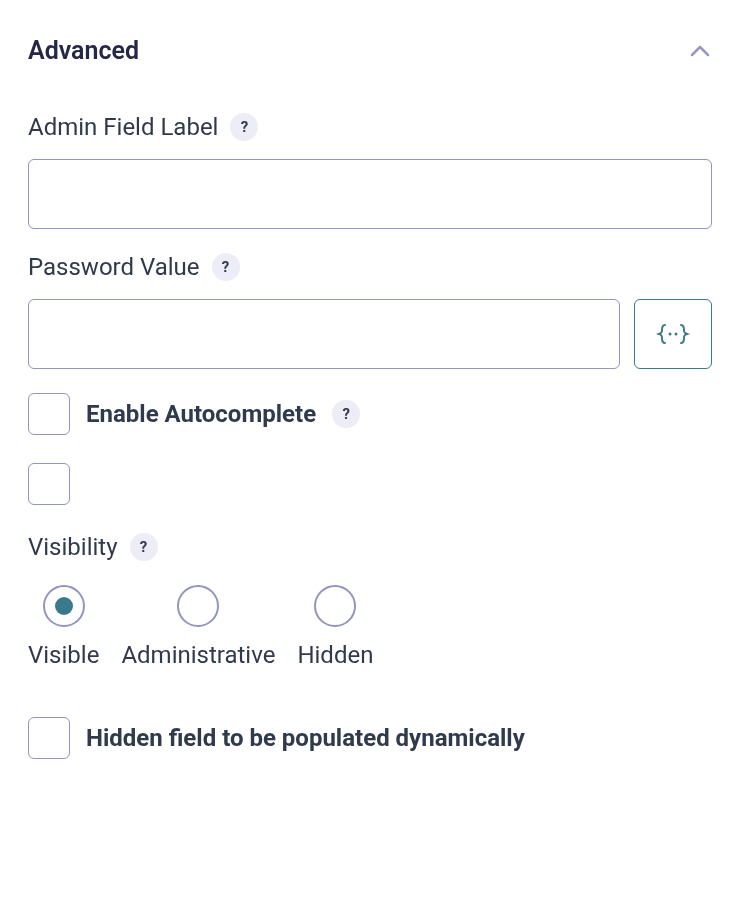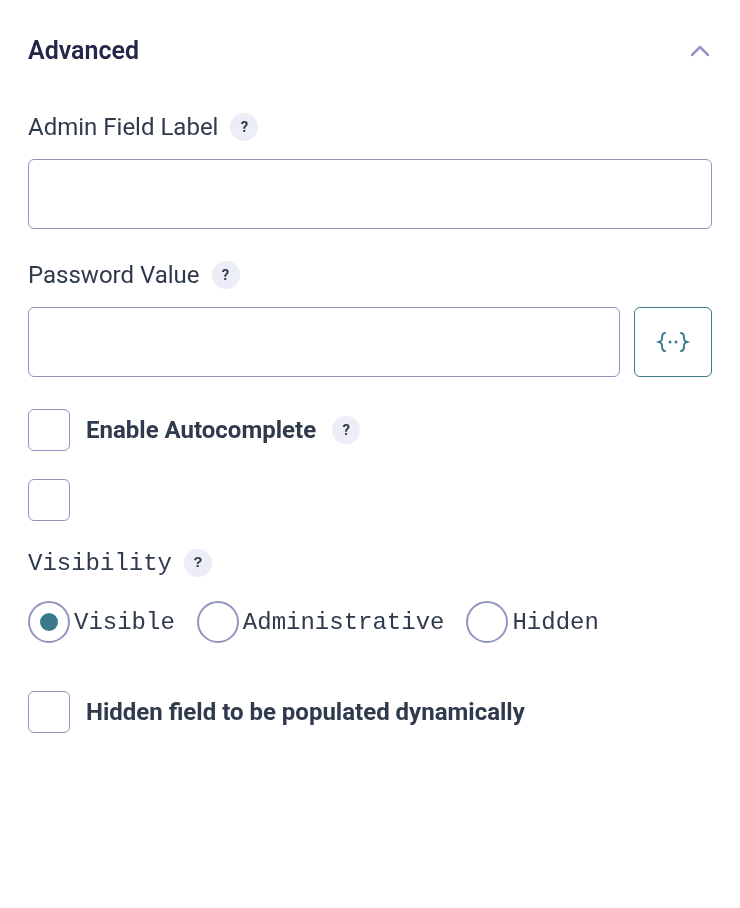--- a/index.html
+++ b/index.html
@@ -39,21 +39,21 @@
       justify-content: center;
     }
     
     .chevron svg {
       stroke: #9698c3;
       stroke-width: 2.5;
       fill: none;
     }
     
     .field-group {
-      margin-bottom: 32px;
+      margin-bottom: 24px;
     }
     
     .field-label-row {
       display: flex;
       align-items: center;
       gap: 12px;
       margin-bottom: 18px;
     }
     
     .field-label {
@@ -133,34 +133,34 @@
     }
     
     .checkbox-label {
       font-size: 24px;
       font-weight: 700;
       color: #2f3a4c;
     }
     
     .visibility-section {
       margin-bottom: 48px;
-      font-family: Liberation Mono, monospace;
     }
     
     .radio-group {
       display: flex;
       gap: 22px;
       align-items: center;
       margin-top: 24px;
     }
     
     .radio-item {
       display: flex;
       align-items: center;
-      gap: 4px;
+      gap: 14px;
+      flex-direction: column;
     }
     
     .radio {
       width: 42px;
       height: 42px;
       border: 2px solid #9295c0;
       border-radius: 50%;
       background: #ffffff;
       cursor: pointer;
       display: flex;

